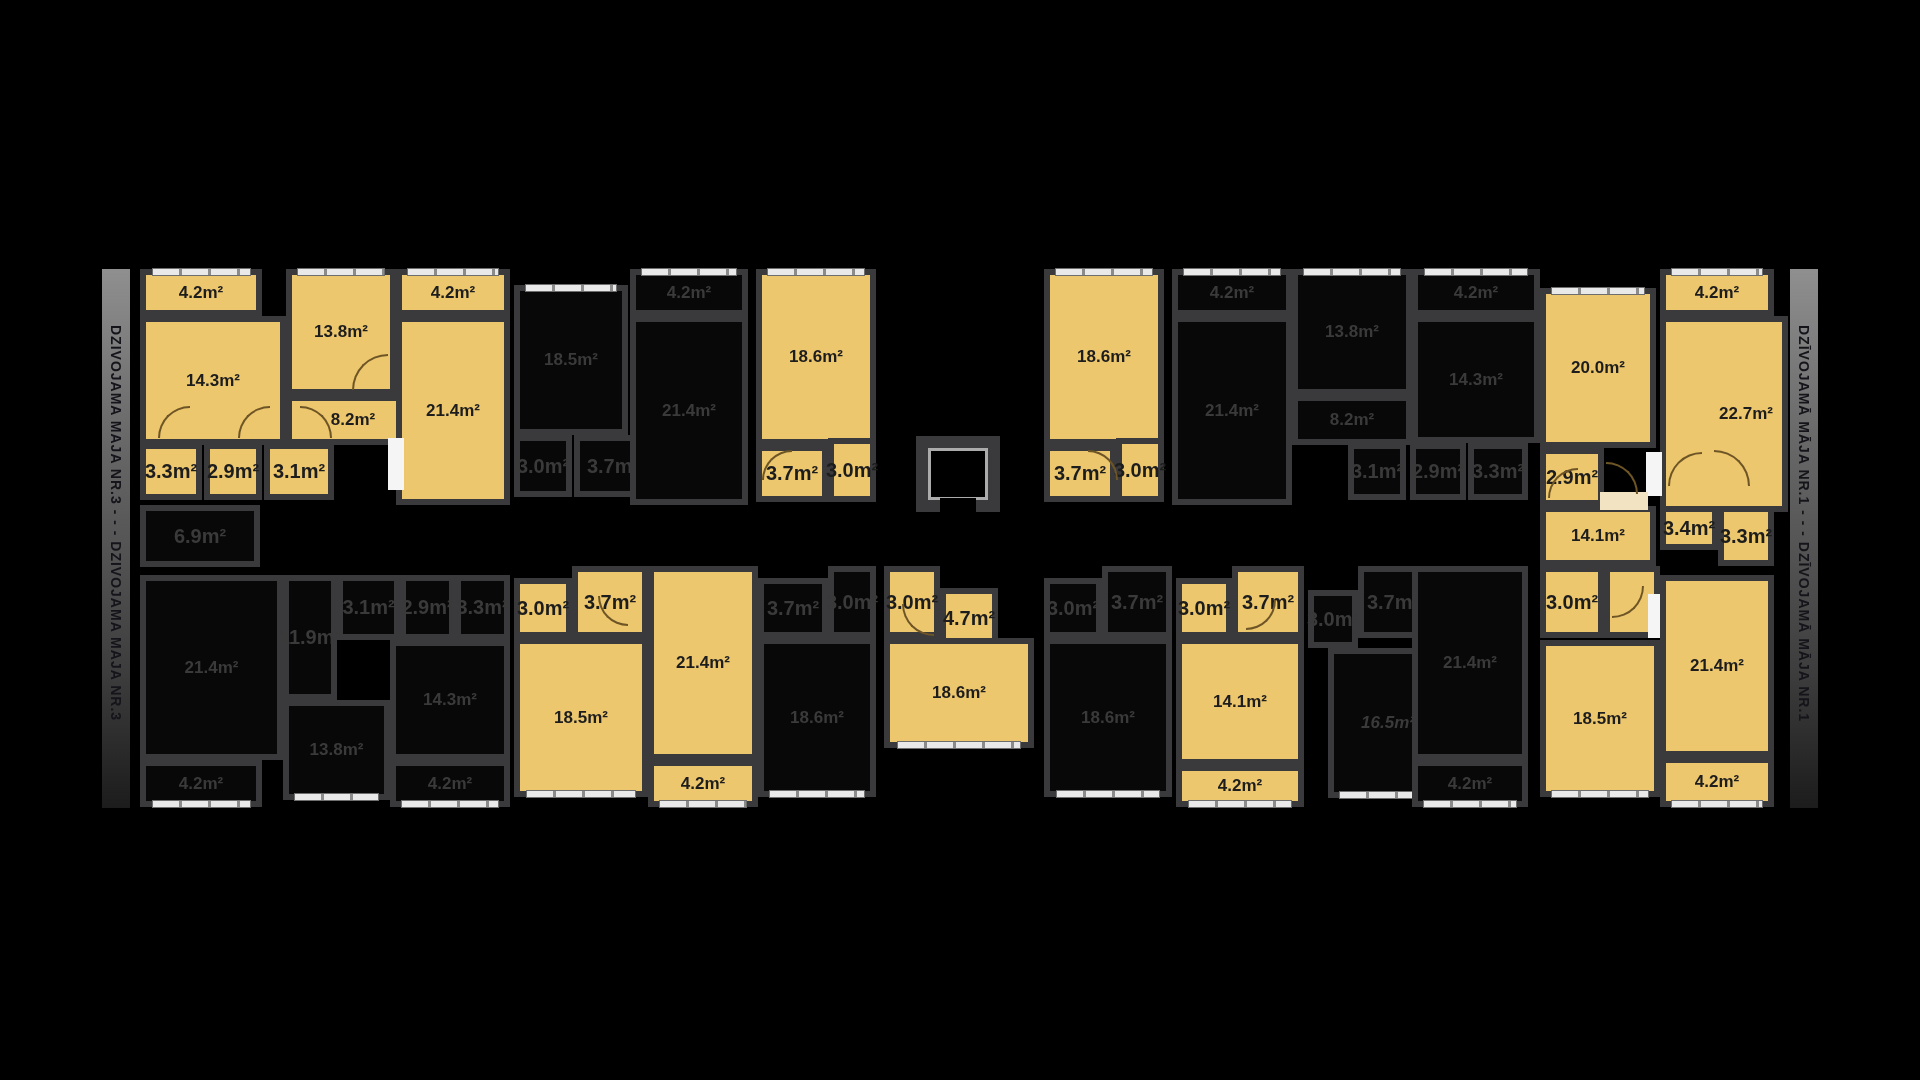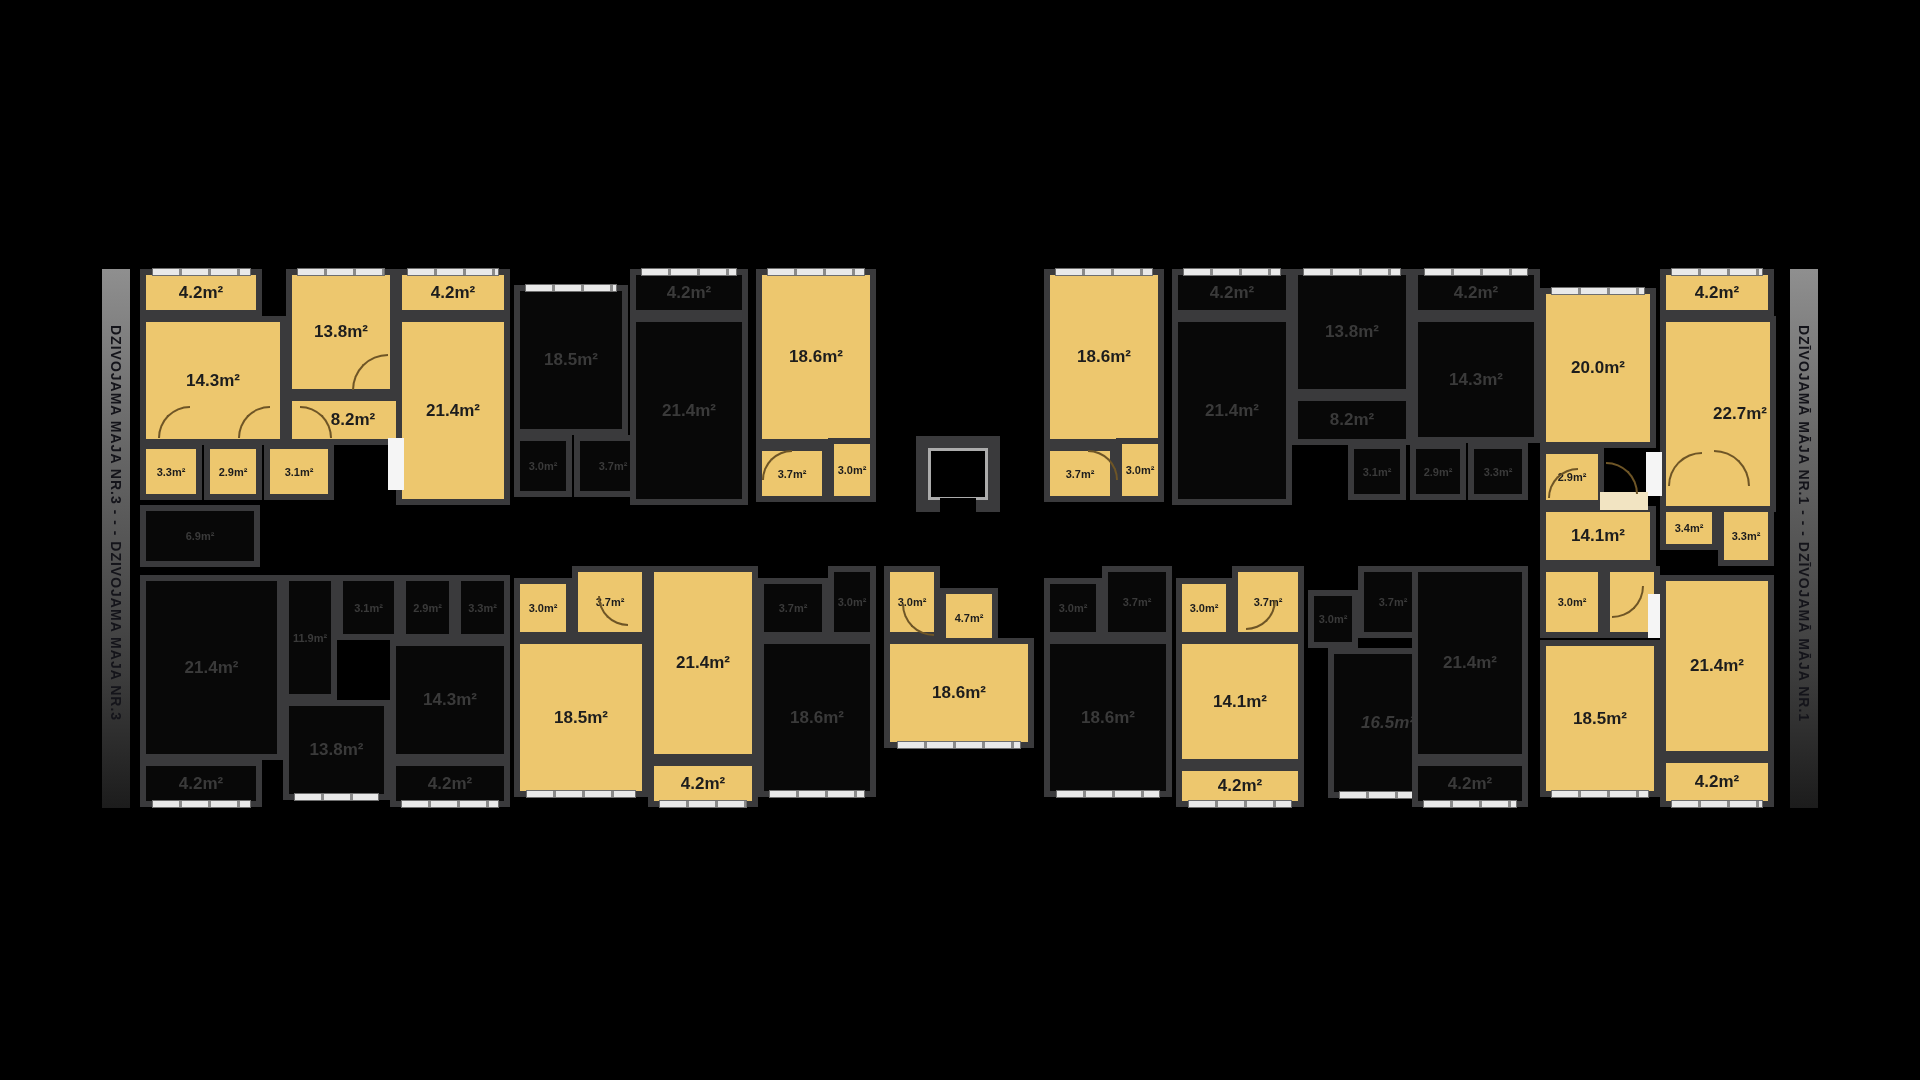--- a/index.html
+++ b/index.html
@@ -11,21 +11,21 @@
           display:flex;justify-content:center;}
   .endbar span{writing-mode:vertical-rl;font-size:14px;font-weight:bold;color:#14141a;
                letter-spacing:1px;padding-top:56px;white-space:nowrap;}
   .room{position:absolute;border:6px solid var(--wall);box-sizing:border-box;
         display:flex;align-items:center;justify-content:center;}
   .room.yellow{background:var(--yellow);}
   .room.dark{background:var(--darkroom);}
   .room .lbl{font-weight:bold;font-size:17px;white-space:nowrap;}
   .room.yellow .lbl{color:var(--lblyellow);}
   .room.dark .lbl{color:var(--lbldark);}
-  .room.small .lbl{font-size:11px;}
+  .room.small .lbl{font-size:20px;}
   .win{position:absolute;height:8px;box-sizing:border-box;border:1px solid #6e6e6e;
        background:repeating-linear-gradient(90deg,#e9e9e9 0 26px,#8b8b8b 26px 29px);}
   .win.top{top:-7px;left:5%;width:90%;}
   .win.bottom{bottom:-7px;left:5%;width:90%;}
   .passage{position:absolute;}
   .door{position:absolute;box-sizing:border-box;}
   .door.q-tl{border-top:2px solid #6e5526;border-left:2px solid #6e5526;border-radius:100% 0 0 0;}
   .door.q-tr{border-top:2px solid #6e5526;border-right:2px solid #6e5526;border-radius:0 100% 0 0;}
   .door.q-bl{border-bottom:2px solid #6e5526;border-left:2px solid #6e5526;border-radius:0 0 0 100%;}
   .door.q-br{border-bottom:2px solid #6e5526;border-right:2px solid #6e5526;border-radius:0 0 100% 0;}
@@ -142,21 +142,21 @@
         <div class="win top"></div>
       </div>
       <div class="room yellow" style="left: 1540px; top: 288px; width: 116px; height: 160px;">
         <span class="lbl">20.0m²</span>
         <div class="win top"></div>
       </div>
       <div class="room yellow" style="left: 1660px; top: 269px; width: 114px; height: 47px;">
         <span class="lbl">4.2m²</span>
         <div class="win top"></div>
       </div>
-      <div class="room yellow" style="left: 1660px; top: 316px; width: 116px; height: 196px; padding-left: 44px;">
+      <div class="room yellow" style="left: 1660px; top: 316px; width: 128px; height: 196px; padding-left: 44px;">
         <span class="lbl">22.7m²</span>
       </div>
       <div class="room yellow small" style="left: 1540px; top: 448px; width: 64px; height: 58px;">
         <span class="lbl">2.9m²</span>
       </div>
       <div class="room yellow" style="left: 1540px; top: 506px; width: 116px; height: 60px;">
         <span class="lbl">14.1m²</span>
       </div>
       <div class="room yellow small" style="left: 1660px; top: 506px; width: 58px; height: 44px;">
         <span class="lbl">3.4m²</span>

